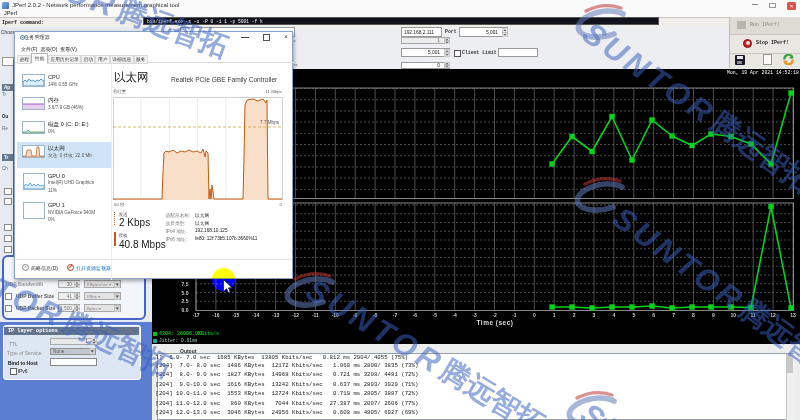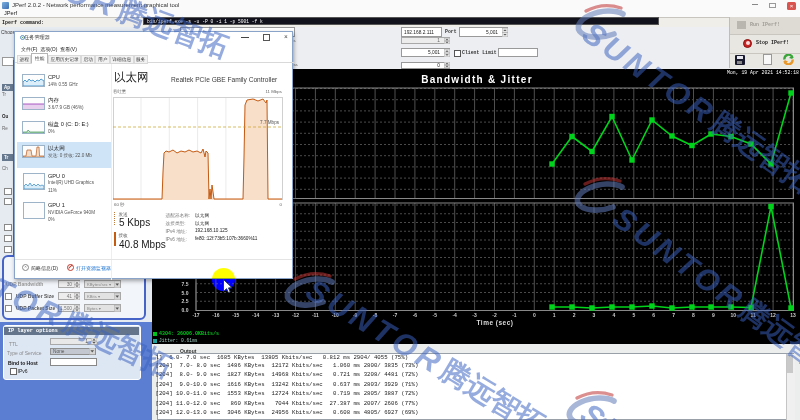--- a/index.html
+++ b/index.html
@@ -93,21 +93,20 @@
 <div class="abs" style="left:763px;top:54px;width:9px;height:11px;background:#f8f8f8;border:1px solid #999;box-sizing:border-box"></div>
 <svg class="abs" style="left:783px;top:54px" width="11" height="11">
       <path d="M1.5,5.5 A4,4 0 0 1 9.5,4" fill="none" stroke="#3aa53a" stroke-width="2.4"></path>
       <path d="M9.5,5.5 A4,4 0 0 1 1.5,7" fill="none" stroke="#e8972a" stroke-width="2.4"></path>
       <path d="M9.5,1 L9.5,5 L6,4 Z" fill="#3aa53a"></path>
       <path d="M1.5,10 L1.5,6 L5,7.5 Z" fill="#e8972a"></path>
     </svg>
 
 <div class="abs" style="left:152px;top:68.5px;width:648px;height:275.5px;background:#000"></div>
 <div class="abs mono" style="left:0;top:69.5px;width:799px;text-align:right;font-size:4.8px;color:#fff">Mon, 19 Apr 2021 14:52:18</div>
-<div class="abs" style="left:153px;top:74px;width:648px;text-align:center;font-size:10px;font-weight:bold;letter-spacing:1.3px;color:#fff">Bandwidth &amp; Jitter</div>
 <svg class="abs" style="left:0;top:0" width="800" height="420" id="chartsvg">
       <line x1="196" y1="88" x2="196" y2="198.5" stroke="#4f4f4f" stroke-width="1"></line>
       <line x1="196" y1="203" x2="196" y2="310.5" stroke="#4f4f4f" stroke-width="1"></line>
       <line x1="215.9" y1="88" x2="215.9" y2="198.5" stroke="#4f4f4f" stroke-width="1"></line>
       <line x1="215.9" y1="203" x2="215.9" y2="310.5" stroke="#4f4f4f" stroke-width="1"></line>
       <line x1="235.8" y1="88" x2="235.8" y2="198.5" stroke="#4f4f4f" stroke-width="1"></line>
       <line x1="235.8" y1="203" x2="235.8" y2="310.5" stroke="#4f4f4f" stroke-width="1"></line>
       <line x1="255.7" y1="88" x2="255.7" y2="198.5" stroke="#4f4f4f" stroke-width="1"></line>
       <line x1="255.7" y1="203" x2="255.7" y2="310.5" stroke="#4f4f4f" stroke-width="1"></line>
       <line x1="275.6" y1="88" x2="275.6" y2="198.5" stroke="#4f4f4f" stroke-width="1"></line>
@@ -361,21 +360,21 @@
         <path d="M0,102 L49,102 L50,75 L51,56 L53,54 L56,55 L60,53 L64,56 L68,54 L72,55 L76,53 L80,55 L84,54 L88,56 L90,52 L92,60 L93,54 L95,56 L96,102 L97,92 L98,102 L99,88 L101,102 L130,102 L131,60 L132,8 L134,3 L140,2 L145,4 L150,2 L153,6 L154,3 L155,102 L169,102 L169,103 L0,103 Z" fill="#f7dfc9" stroke="none"></path>
         <path d="M0,102 L49,102 L50,75 L51,56 L53,54 L56,55 L60,53 L64,56 L68,54 L72,55 L76,53 L80,55 L84,54 L88,56 L90,52 L92,60 L93,54 L95,56 L96,102 L97,92 L98,102 L99,88 L101,102 L130,102 L131,60 L132,8 L134,3 L140,2 L145,4 L150,2 L153,6 L154,3 L155,102 L169,102" fill="none" stroke="#c55a11" stroke-width="1"></path>
         <line x1="0" y1="30" x2="170" y2="30" stroke="#c9a227" stroke-width="0.7" stroke-dasharray="3,2"></line>
         <text x="166" y="27" text-anchor="end" font-size="4.6" fill="#555" font-family="Liberation Sans">7.7 Mbps</text>
         <text x="1" y="109" font-size="4.4" fill="#666" font-family="Liberation Sans">60 秒</text>
         <text x="169" y="109" text-anchor="end" font-size="4.4" fill="#666" font-family="Liberation Sans">0</text>
       </svg>
 
   <div class="abs" style="left:99px;top:180.5px;width:1.5px;height:13px;border-left:1.5px dotted #c27a3a"></div>
   <div class="abs" style="left:103.5px;top:180px;font-size:4.6px;color:#555">发送</div>
-  <div class="abs" style="left:104px;top:185.5px;font-size:10px;font-weight:300;color:#1a1a1a">5 Kbps</div>
+  <div class="abs" style="left:104px;top:185.5px;font-size:10px;font-weight:300;color:#1a1a1a">2 Kbps</div>
   <div class="abs" style="left:99px;top:200.5px;width:1.5px;height:14px;background:#c55a11"></div>
   <div class="abs" style="left:103.5px;top:201px;font-size:4.6px;color:#555">接收</div>
   <div class="abs" style="left:104px;top:207px;font-size:10px;font-weight:300;color:#1a1a1a">40.8 Mbps</div>
   <div class="abs" style="left:150.5px;top:180px;font-size:4.7px;color:#777">适配器名称:</div>
   <div class="abs" style="left:180px;top:180px;font-size:4.7px;color:#1a1a1a">以太网</div>
   <div class="abs" style="left:150.5px;top:188px;font-size:4.7px;color:#777">连接类型:</div>
   <div class="abs" style="left:180px;top:188px;font-size:4.7px;color:#1a1a1a">以太网</div>
   <div class="abs" style="left:150.5px;top:196px;font-size:4.7px;color:#777">IPv4 地址:</div>
   <div class="abs" style="left:180px;top:196px;font-size:4.7px;color:#1a1a1a">192.168.10.125</div>
   <div class="abs" style="left:150.5px;top:204px;font-size:4.7px;color:#777">IPv6 地址:</div>

